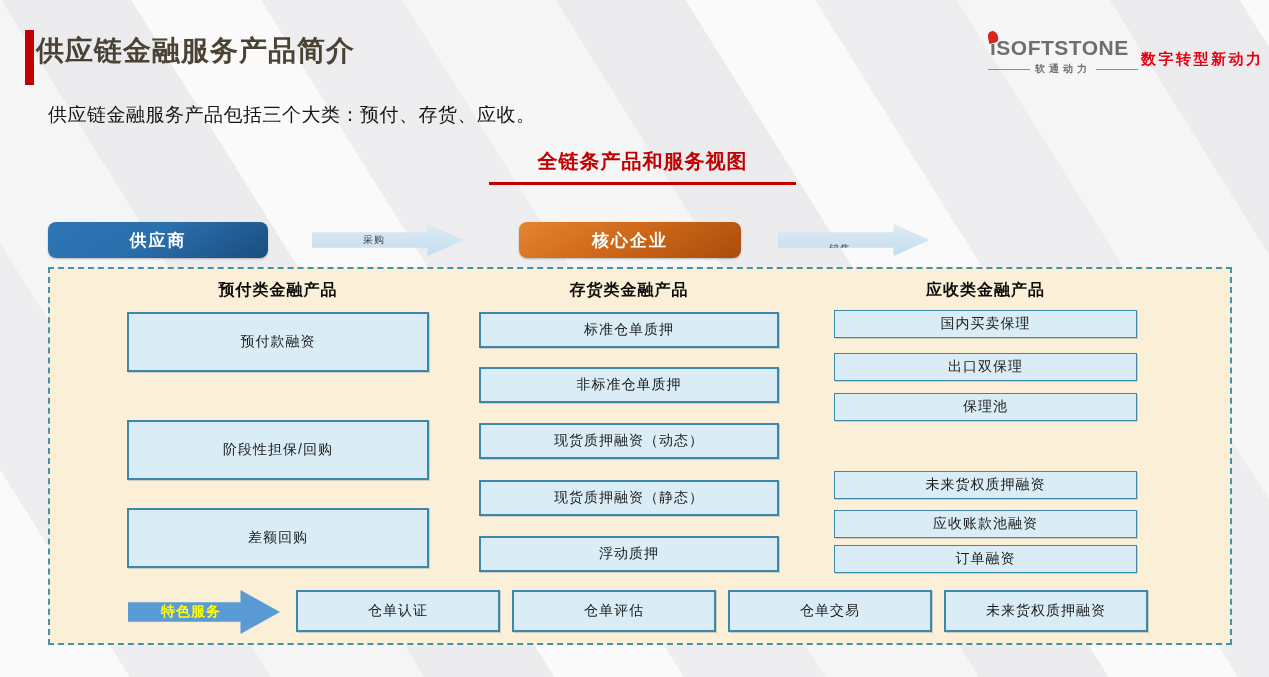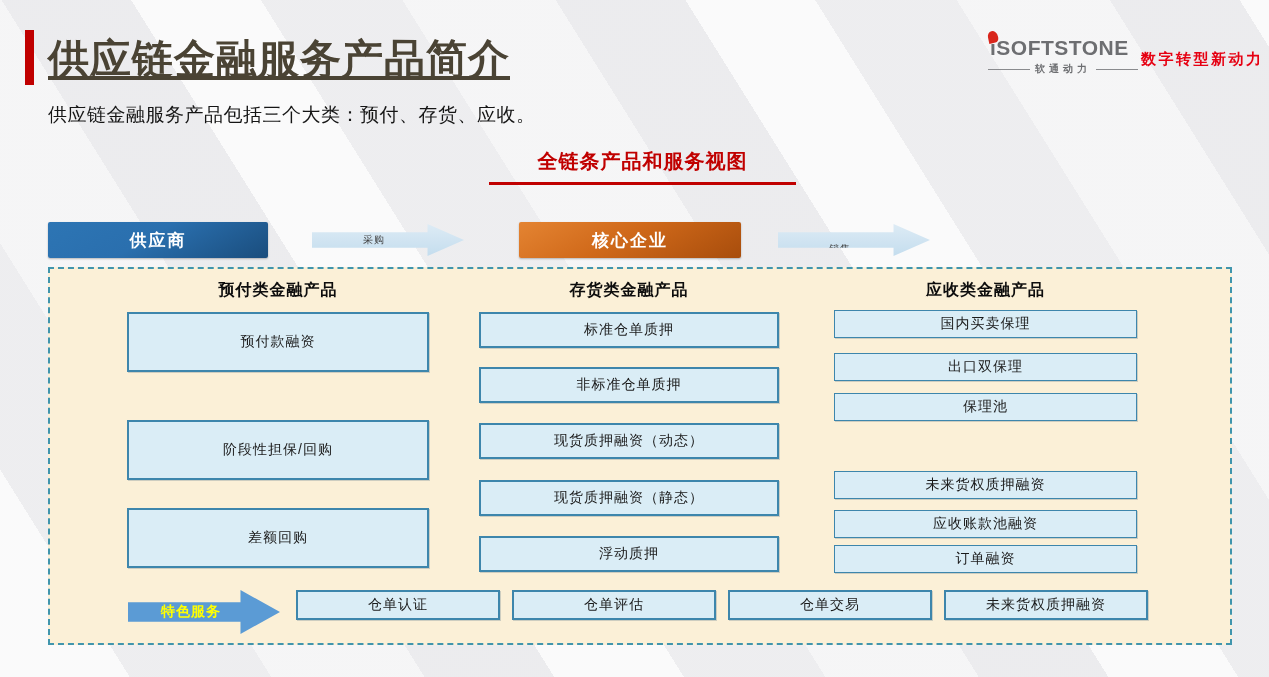--- a/index.html
+++ b/index.html
@@ -12,41 +12,41 @@
     background-image:
       repeating-linear-gradient(58deg,
         rgba(255,255,255,.60) 0 110px,
         rgba(233,233,236,.55) 110px 230px,
         rgba(250,250,251,.35) 230px 360px,
         rgba(227,227,231,.45) 360px 470px);
   }
 
   
   .accent-bar { position:absolute; left:25px; top:30px; width:9px; height:55px; background:#c00000; }
-  .page-title { position:absolute; left:48px; top:32px; font-size:41px; font-weight:bold; color:#4a4334; letter-spacing:1px;text-decoration:underline; }
+  .page-title { position:absolute; left:36px; top:32px; font-size:28px; font-weight:bold; color:#4a4334; letter-spacing:1px; }
 
   .logo { position:absolute; left:988px; top:36px; width:150px; color:#6d6e71; }
   .logo-brand { position:relative; font-size:21px; font-weight:bold; letter-spacing:.5px; padding-left:2px; }
   .logo-flag { position:absolute; left:0px; top:-5px; width:10px; height:12px; background:#d9261c;
                border-radius:85% 100% 70% 0; transform:rotate(-12deg); }
   .logo-cn-row { display:flex; align-items:center; gap:5px; margin-top:2px; }
   .logo-cn-row .rule { flex:1; height:1px; background:#8a8b8e; }
   .logo-cn { font-size:10px; letter-spacing:4px; font-weight:bold; color:#6d6e71; white-space:nowrap; }
   .logo-tagline { position:absolute; left:1141px; top:50px; font-size:15px; font-weight:bold;
                   color:#e60012; letter-spacing:2.5px; white-space:nowrap; }
 
   .intro { position:absolute; left:48px; top:102px; font-size:19px; color:#151515; letter-spacing:.5px; }
 
   .section-heading-wrap { position:absolute; left:489px; top:148px; width:307px; text-align:center;
                           border-bottom:3px solid #c00000; padding-bottom:7px; }
   .section-heading { font-size:20px; font-weight:bold; color:#c00000; letter-spacing:1px; }
 
   
   .flow-box { position:absolute; top:222px; height:36px; display:flex; align-items:center; justify-content:center;
-              color:#fff; font-size:17px; font-weight:bold; letter-spacing:2px; border-radius:2px;
+              color:#fff; font-size:17px; font-weight:bold; letter-spacing:2px; border-radius:8px;
               box-shadow:0 1px 2px rgba(0,0,0,.25); }
   .flow-supplier    { left:48px;  width:220px; background:linear-gradient(150deg,#2d75b4 0%,#2a6fae 45%,#1a4d7d 100%); }
   .flow-core        { left:519px; width:222px; background:linear-gradient(150deg,#e48432 0%,#d0691a 45%,#a84d0c 100%); }
   .flow-distributor { left:993px; width:252px; background:linear-gradient(150deg,#6f9f4a 0%,#538135 45%,#2f4d1e 100%); }
 
   .flow-arrow { position:absolute; top:224px; width:152px; height:32px;
                 background:linear-gradient(180deg,#ddebf5,#c4ddee);
                 clip-path:polygon(0 26%,76% 26%,76% 0,100% 50%,76% 100%,76% 74%,0 74%);
                 display:flex; align-items:center; justify-content:center; }
   .flow-arrow span { font-size:10px; color:#3f3f3f; margin-right:28px; letter-spacing:1px; }
@@ -74,21 +74,21 @@
   .p-c1-0 { top:43px; } .p-c1-1 { top:151px; } .p-c1-2 { top:239px; }
   .p-c2-0 { top:43px; } .p-c2-1 { top:98px; } .p-c2-2 { top:154px; } .p-c2-3 { top:211px; } .p-c2-4 { top:267px; }
   .p-c3-0 { top:41px; } .p-c3-1 { top:84px; } .p-c3-2 { top:124px; } .p-c3-3 { top:163px; }
   .p-c3-4 { top:202px; } .p-c3-5 { top:241px; } .p-c3-6 { top:276px; }
 
   
   .special-arrow { position:absolute; left:78px; top:321px; width:152px; height:44px; background:#5b9bd5;
                    clip-path:polygon(0 28%,74% 28%,74% 0,100% 50%,74% 100%,74% 72%,0 72%);
                    display:flex; align-items:center; justify-content:center; }
   .special-arrow span { color:#ffff00; font-size:14px; font-weight:bold; letter-spacing:1px; margin-right:26px; }
-  .sbox { top:321px; height:30px; width:204px; left:auto; }
+  .sbox { top:321px; height:42px; width:204px; left:auto; }
   .s-0 { left:246px; } .s-1 { left:462px; } .s-2 { left:678px; } .s-3 { left:894px; }
 </style>
 </head>
 <body>
 
 <div class="slide">
 
   <div class="accent-bar"></div>
   <h1 class="page-title">供应链金融服务产品简介</h1>
 

